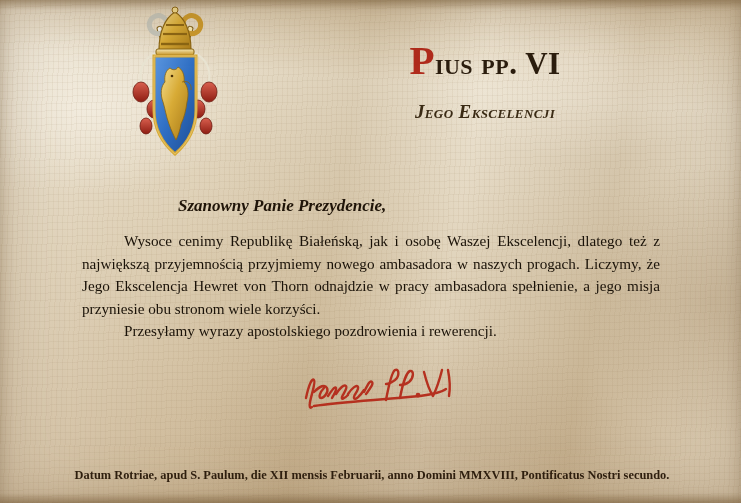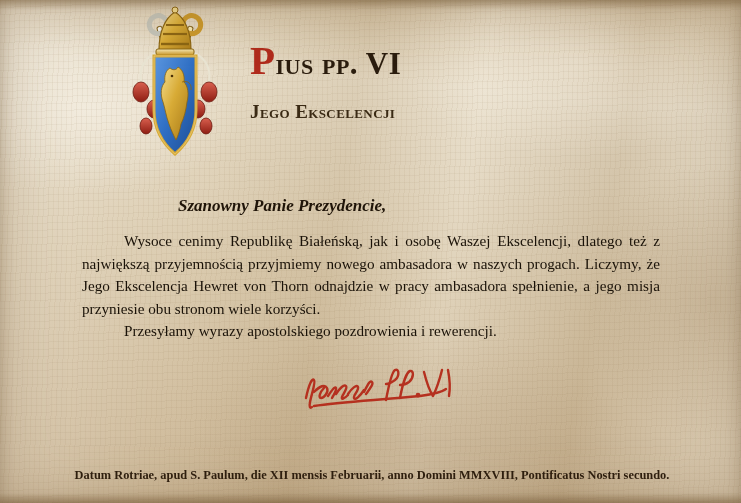--- a/index.html
+++ b/index.html
@@ -61,20 +61,21 @@
     width: 126px;
     height: 176px;
   }
 
   
   #header {
     position: absolute;
     left: 250px;
     top: 44px;
     width: 470px;
+    text-align: center;
   }
   .pope-name {
     font-family: "Liberation Serif", serif;
     font-variant: small-caps;
     font-weight: bold;
     font-size: 31px;
     letter-spacing: 0.5px;
     color: #2b1d0e;
     line-height: 1;
   }
@@ -83,20 +84,21 @@
     font-size: 41px;
     line-height: 0.8;
   }
   .addr-line1 {
     margin-top: 22px;
     font-variant: small-caps;
     font-size: 19px;
     font-weight: bold;
     color: #3a2a14;
     letter-spacing: 0.4px;
+    font-style: italic;
   }
   .addr-line2 {
     margin-top: 9px;
     font-variant: small-caps;
     font-size: 22px;
     font-weight: bold;
     color: #6e1b10;
     letter-spacing: 0.4px;
   }
 

